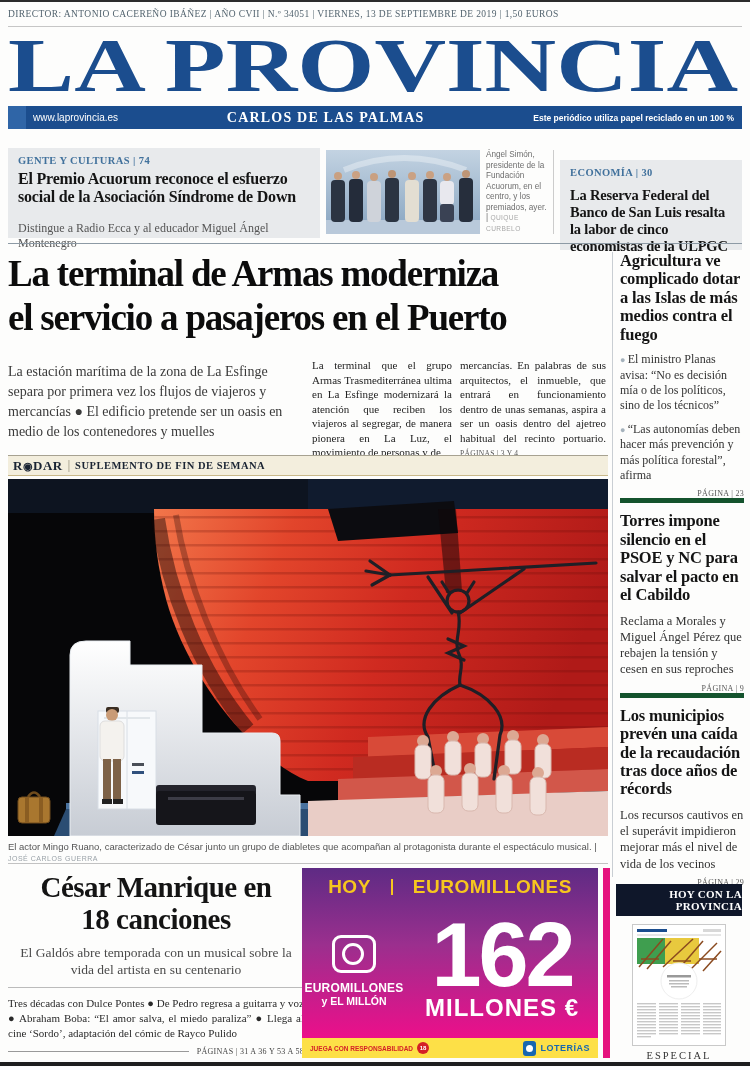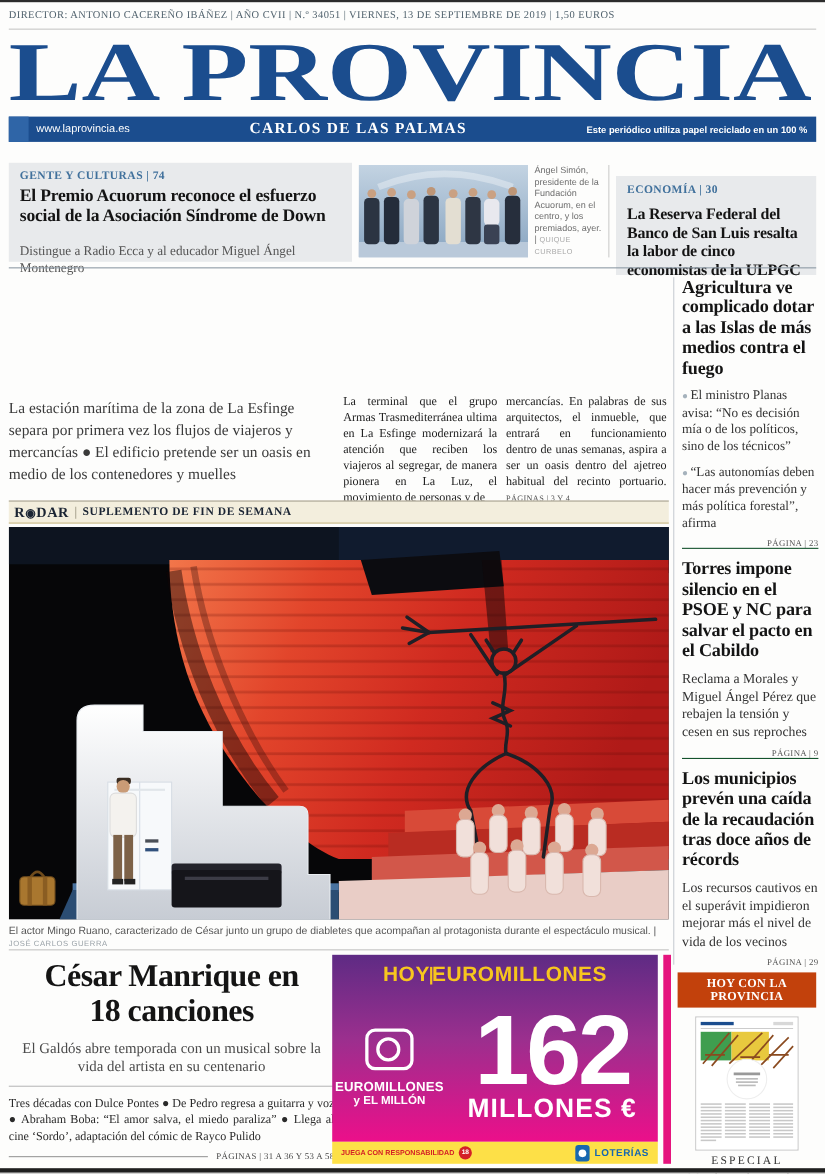--- a/index.html
+++ b/index.html
@@ -43,21 +43,21 @@
   .standfirst{top:362px;left:8px;width:292px;font-size:14px;line-height:1.42;color:#3a3a3a;}
   .bodycol{top:358px;font-size:11px;line-height:1.32;text-align:justify;color:#222;}
   .col1{left:312px;width:140px;}
   .col2{left:460px;width:146px;}
   .pref{font-size:7.5px;color:#555;letter-spacing:.3px;white-space:nowrap;}
 
   
   .vr-main{top:252px;left:612px;width:1px;height:625px;background:#c9ced3;}
   .sidebar{top:252px;left:620px;width:124px;height:625px;display:flex;flex-direction:column;
            justify-content:space-between;}
-  .sb-art+.sb-art{border-top:1px solid #14532d;padding-top:9px;}
+  .sb-art+.sb-art{border-top:5px solid #14532d;padding-top:9px;}
   .sb-hl{font-weight:bold;font-size:16.5px;line-height:1.12;letter-spacing:-.2px;color:#141414;}
   .sb-bullet{font-size:12px;line-height:1.28;color:#333;margin-top:8px;}
   .sb-bullet::before{content:"● ";color:#a5b2bc;font-size:9px;}
   .sb-sub{font-size:12.5px;line-height:1.3;color:#333;margin-top:8px;}
   .sb-pref{text-align:right;font-size:8px;color:#555;margin-top:6px;letter-spacing:.3px;}
 
   
   .radar{top:455px;left:8px;width:600px;height:21px;background:#f3eedd;border-top:1px solid #a7a291;
          border-bottom:1px solid #c9b98a;box-sizing:border-box;display:flex;align-items:center;
          padding-left:5px;gap:5px;}
@@ -82,21 +82,21 @@
   .cs-body{font-size:11px;line-height:1.38;text-align:justify;color:#2a2a2a;}
   .cs-foot{display:flex;align-items:center;gap:8px;margin-top:6px;}
   .cs-line{flex:1;height:1px;background:#999;}
   .cs-pref{font-size:8px;color:#444;letter-spacing:.3px;}
 
   
   .ad{top:868px;left:302px;width:296px;height:190px;display:flex;flex-direction:column;
       font-family:"Liberation Sans",sans-serif;}
   .ad-body{flex:1;background:linear-gradient(180deg,#5e2b84 0%,#9b2f8e 45%,#ec0f8a 100%);
            display:flex;flex-direction:column;}
-  .ad-head{display:flex;justify-content:center;align-items:center;gap:0;margin-top:8px;}
+  .ad-head{display:flex;justify-content:center;align-items:center;gap:20px;margin-top:8px;}
   .ad-hoy,.ad-prod{color:#f7c61e;font-weight:bold;font-size:19px;letter-spacing:.5px;}
   .ad-vbar{width:2px;height:16px;background:#f7c61e;}
   .ad-row{flex:1;display:flex;align-items:center;}
   .ad-logo-col{width:104px;display:flex;flex-direction:column;align-items:center;padding-top:6px;}
   .em-logo{width:38px;height:32px;border:3px solid #fff;border-radius:9px;position:relative;margin-bottom:8px;}
   .em-logo::before{content:"";position:absolute;left:7px;top:5px;width:16px;height:16px;
                    border:3px solid #fff;border-radius:50%;}
   .ad-l1{color:#fff;font-weight:bold;font-size:12px;letter-spacing:.2px;}
   .ad-l2{color:#fff;font-weight:bold;font-size:10.5px;}
   .ad-num-col{flex:1;display:flex;flex-direction:column;align-items:center;}
@@ -109,21 +109,21 @@
        font-size:6px;display:flex;align-items:center;justify-content:center;}
   .ad-brandbox{display:flex;align-items:center;gap:4px;}
   .lot-icon{width:13px;height:15px;background:#1767b0;border-radius:3px;position:relative;}
   .lot-icon::before{content:"";position:absolute;left:3px;top:4px;width:7px;height:7px;background:#fff;
                     border-radius:50%;}
   .lot-text{color:#1767b0;font-weight:bold;font-size:9px;letter-spacing:.5px;}
   .ad-stripe{top:868px;left:603px;width:7px;height:190px;background:#e5147e;}
 
   
   .promo{top:884px;left:616px;width:126px;}
-  .promo-head{background:#c2410c;color:#fff;font-weight:bold;font-size:11px;text-align:center;
+  .promo-head{background:#0f172a;color:#fff;font-weight:bold;font-size:11px;text-align:right;
               padding:4px 0;letter-spacing:.3px;}
   .promo-thumb{width:92px;height:120px;border:1px solid #c9c9c9;margin:8px auto 4px;display:block;background:#fff;}
   .promo-esp{text-align:center;font-size:10.5px;letter-spacing:2px;color:#333;margin-top:4px;}
   .promo-title{text-align:center;font-family:"Liberation Sans",sans-serif;font-size:13.5px;color:#8a8a8a;margin-top:3px;}
 
   .pagebottom{top:1062px;left:0;width:750px;height:4px;background:#1f1f1f;}
 </style>
 </head>
 <body>
 
@@ -193,20 +193,24 @@
 
   <div class="abs vr1"></div>
 
   <div class="abs ts-box ts-right">
     <div class="kicker">ECONOMÍA | 30</div>
     <div class="ts-hl2">La Reserva Federal del Banco de San Luis resalta la labor de cinco economistas de la ULPGC</div>
   </div>
 
   <div class="abs hr1"></div>
 
+  <div class="abs lead-hl">
+    <span>La terminal de Armas moderniza</span>
+    <span>el servicio a pasajeros en el Puerto</span>
+  </div>
   <div class="abs standfirst">La estación marítima de la zona de La Esfinge separa por primera vez los flujos de viajeros y mercancías ● El edificio pretende ser un oasis en medio de los contenedores y muelles</div>
   <p class="abs bodycol col1" style="margin:0">La terminal que el grupo Armas Trasmediterránea ultima en La Esfinge modernizará la atención que reciben los viajeros al segregar, de manera pionera en La Luz, el movimiento de personas y de</p>
   <p class="abs bodycol col2" style="margin:0">
     <span>mercancías. En palabras de sus arquitectos, el inmueble, que entrará en funcionamiento dentro de unas semanas, aspira a ser un oasis dentro del ajetreo habitual del recinto portuario.</span>
     <span class="pref">PÁGINAS | 3 Y 4</span>
   </p>
 
   <div class="abs vr-main"></div>
   <div class="abs sidebar">
     <div class="sb-art">

